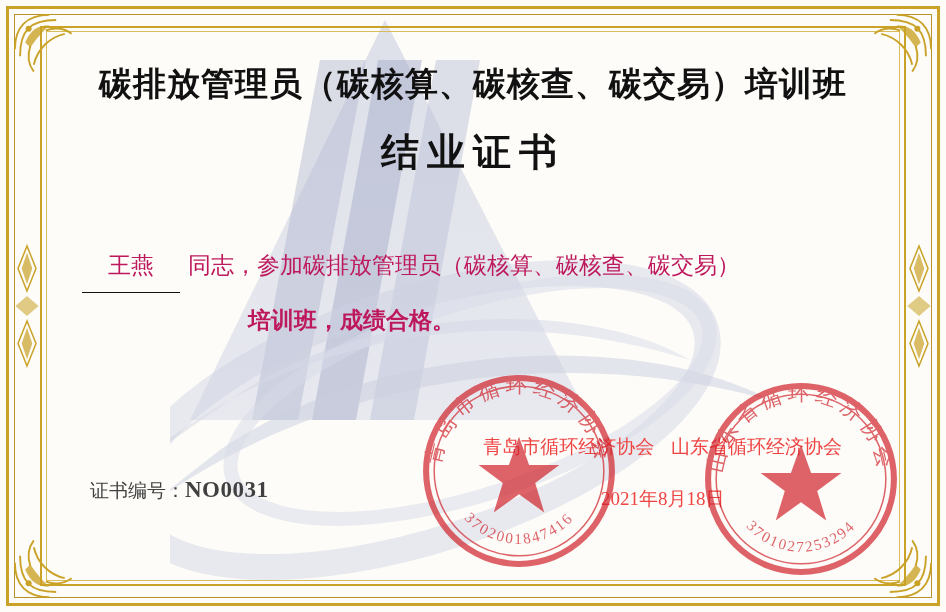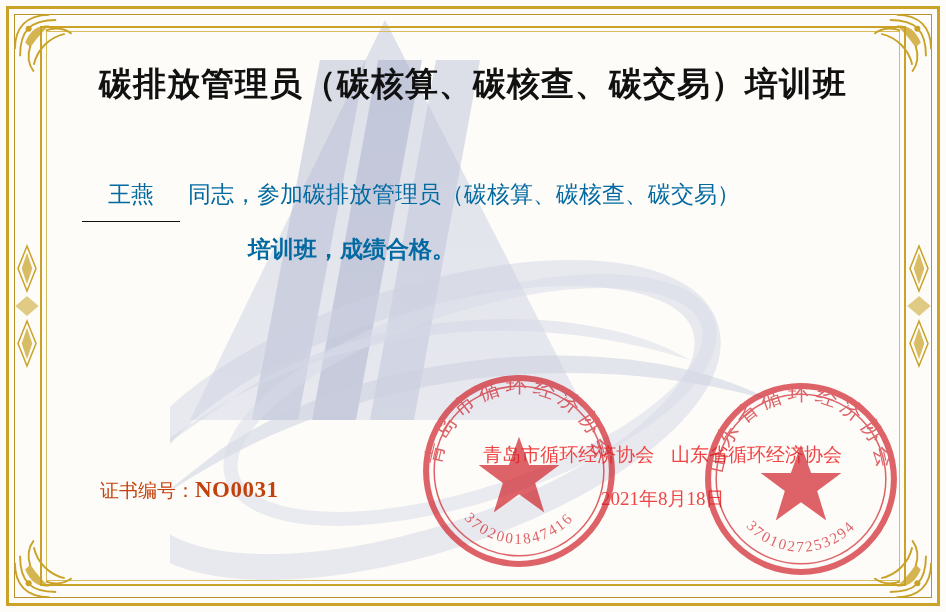--- a/index.html
+++ b/index.html
@@ -103,21 +103,21 @@
     font-weight: 700;
     letter-spacing: 8px;
     color: #111;
     font-family: "DejaVu Serif", "Liberation Serif", serif;
   }
 
   .body-text {
     margin-top: 62px;
     font-size: 23px;
     line-height: 50px;
-    color: #0369a1;
+    color: #be185d;
     font-family: "DejaVu Serif", "Liberation Serif", serif;
   }
   .line1 {
     padding-left: 30px;
     white-space: nowrap;
   }
   .recipient {
     display: inline-block;
     min-width: 86px;
     text-align: center;
@@ -130,24 +130,24 @@
     margin-top: 2px;
     font-weight: bold;
   }
   .line3 {
     padding-left: 48px;
     margin-top: 38px;
   }
 
   .cert-no {
     position: absolute;
-    left: 48px;
+    left: 38px;
     bottom: 72px;
     font-size: 20px;
-    color: #c2410c;
+    color: #404040;
     white-space: nowrap;
   }
   .cert-no .no-label { font-size: 19px; }
   .cert-no .no-value {
     font-weight: 700;
     font-size: 23px;
     letter-spacing: .5px;
     font-family: "Liberation Serif", serif;
   }
 
@@ -155,21 +155,21 @@
     position: absolute;
     right: 46px;
     bottom: 60px;
     text-align: center;
     font-size: 19px;
     line-height: 34px;
     color: #ef4444;
     white-space: nowrap;
   }
   .issuer-row span { padding: 0 6px; }
-  .issue-date { margin-top: 10px; }
+  .issue-date { margin-top: 18px; }
 
   
   .seal {
     position: absolute;
     border-radius: 50%;
     border: 4px solid #d0212a;
     color: #d0212a;
     opacity: .82;
     pointer-events: none;
   }
@@ -286,20 +286,21 @@
         <path d="M20 110 L32 140 L20 170 L8 140 Z"></path>
         <path d="M20 122 L26 140 L20 158 L14 140 Z" fill="currentColor" opacity=".7"></path>
       </g>
     </svg>
   </div>
 
   <div class="content">
 
     <div class="title-main">碳排放管理员（碳核算、碳核查、碳交易）培训班</div>
 
+    <div class="title-sub">结业证书</div>
 
     <div class="body-text">
       <div class="line1">
         <span class="recipient">王燕</span><span>同志，参加碳排放管理员（碳核算、碳核查、碳交易）</span>
       </div>
       <div class="line2">培训班，成绩合格。</div>
     </div>
 
     <div class="cert-no">
       <span class="no-label">证书编号：</span><span class="no-value">NO0031</span>

